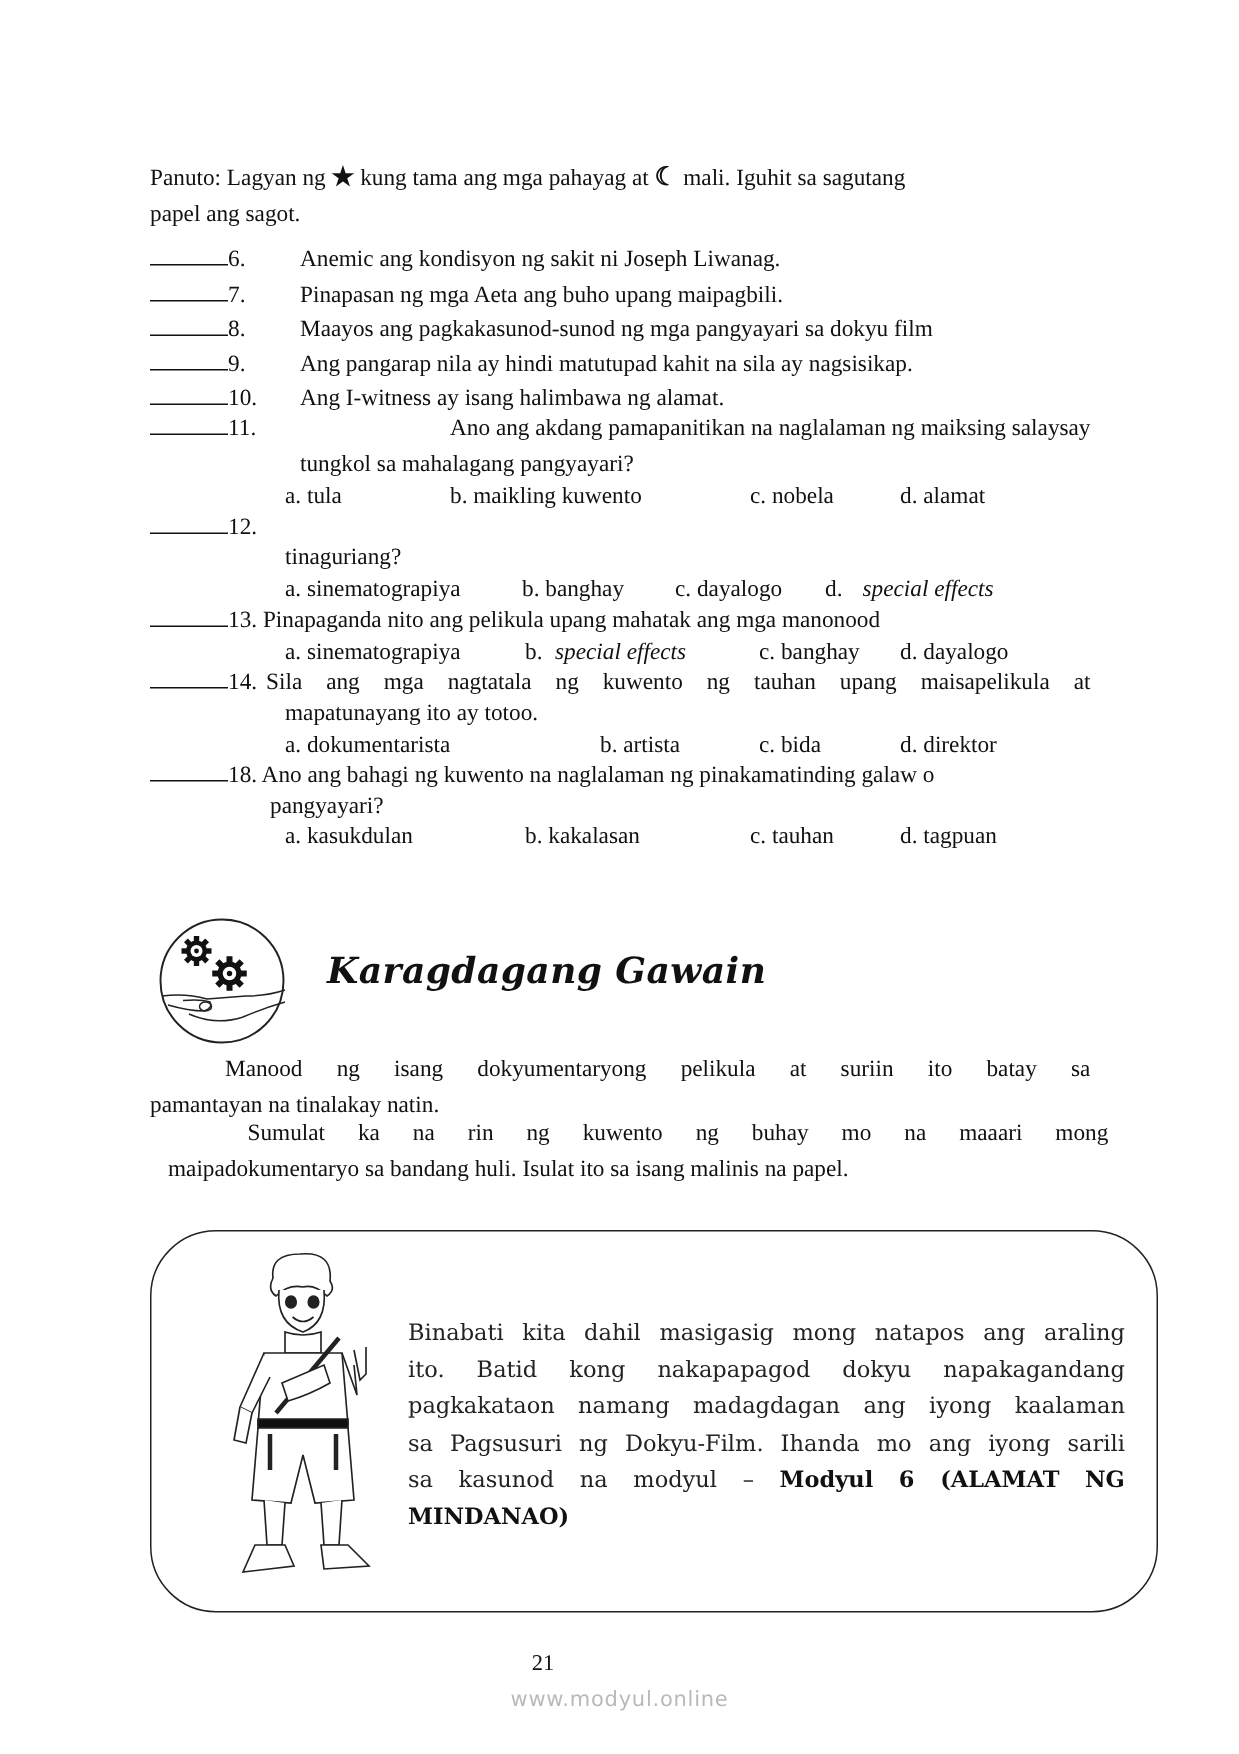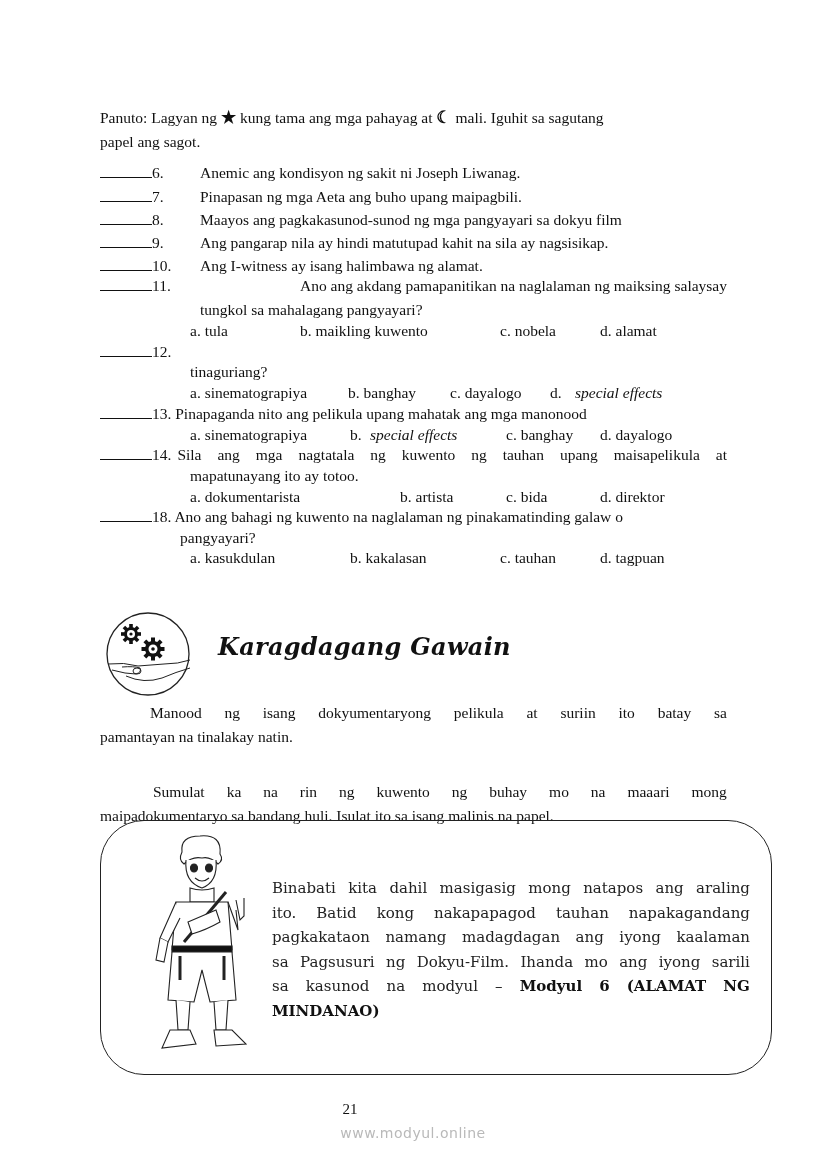--- a/index.html
+++ b/index.html
@@ -38,21 +38,21 @@
       border: 1.5px solid #222; border-radius: 44px; box-sizing: border-box;
     }
     .character { left: 140px; top: 830px; width: 125px; height: 228px; }
     .closing-text {
       left: 272px; top: 876px; width: 478px; line-height: 24.5px;
       font-family: "DejaVu Serif", serif; font-size: 15px; color: #222;
     }
     .closing-line { display: flex; justify-content: space-between; }
     .bold { font-weight: bold; color: #111; }
 
-    .page-number { left: 4px; width: 692px; top: 1101px; text-align: center; font-size: 15px; }
+    .page-number { left: 16px; width: 692px; top: 1101px; text-align: center; font-size: 15px; }
     .watermark {
       left: 0; width: 826px; top: 1125px; text-align: center;
       font-family: "DejaVu Sans", sans-serif; font-size: 14px; color: #b9b9b9; letter-spacing: 0.5px;
     }
   </style>
 </head>
 <body>
 
 <div class="abs instructions serif">
   <div>
@@ -187,21 +187,21 @@
       <span>dokyumentaryong</span>
       <span>pelikula</span>
       <span>at</span>
       <span>suriin</span>
       <span>ito</span>
       <span>batay</span>
       <span>sa</span>
     </div>
   <div>pamantayan na tinalakay natin.</div>
 </div>
-<div class="abs para serif" style="top:780px;">
+<div class="abs para serif" style="top:744px;margin-left:12px;">
   <div class="para-line" style="padding-left:53px" id="p2l1">
       <span>Sumulat</span>
       <span>ka</span>
       <span>na</span>
       <span>rin</span>
       <span>ng</span>
       <span>kuwento</span>
       <span>ng</span>
       <span>buhay</span>
       <span>mo</span>
@@ -255,21 +255,21 @@
       <span>mong</span>
       <span>natapos</span>
       <span>ang</span>
       <span>araling</span>
     </div>
   <div class="closing-line" id="cl1">
       <span>ito.</span>
       <span>Batid</span>
       <span>kong</span>
       <span>nakapapagod</span>
-      <span>tauhan</span>
+      <span>dokyu</span>
       <span>napakagandang</span>
     </div>
   <div class="closing-line" id="cl2">
       <span>pagkakataon</span>
       <span>namang</span>
       <span>madagdagan</span>
       <span>ang</span>
       <span>iyong</span>
       <span>kaalaman</span>
     </div>

